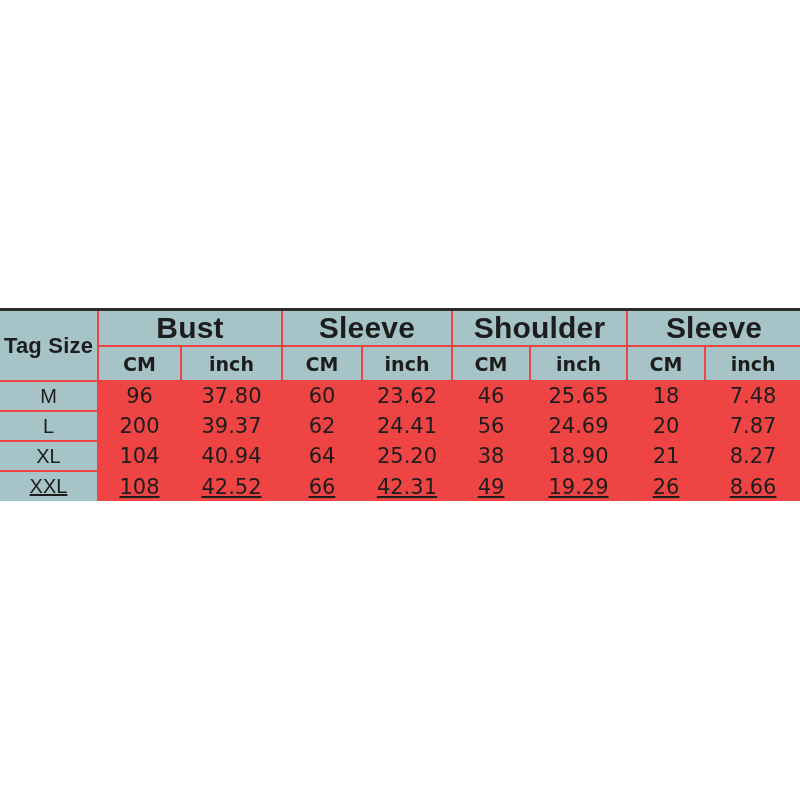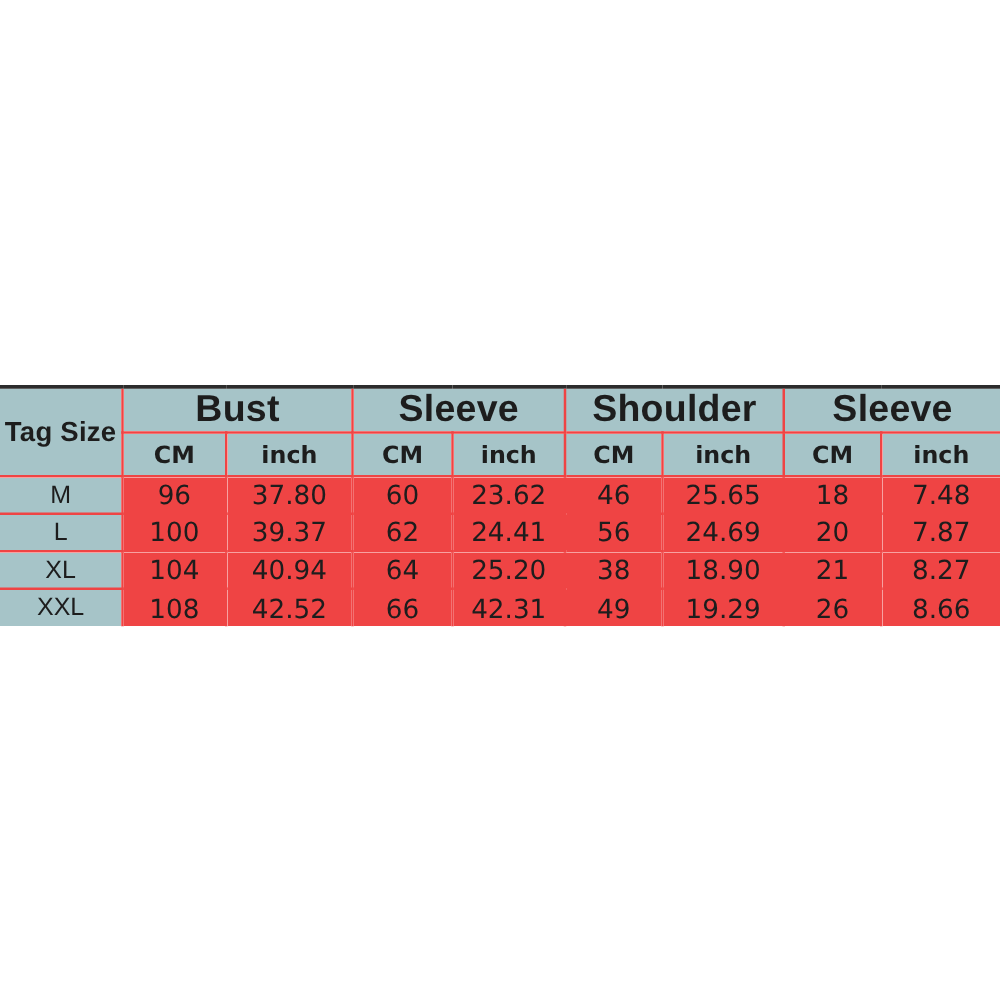--- a/index.html
+++ b/index.html
@@ -26,21 +26,21 @@
     border: 2px solid #ef4444;
     padding: 0;
     vertical-align: middle;
     overflow: hidden;
     white-space: nowrap;
   }
   
   table.size-chart tr > *:first-child { border-left: none; }
   table.size-chart tr > *:last-child  { border-right: none; }
   table.size-chart thead tr:first-child > * { border-top: 3px solid #2c2c2c; }
-  table.size-chart tbody tr:last-child > * { border-bottom: none; }
+  table.size-chart tbody tr:last-child > * { border-bottom: none; text-decoration: underline; }
 
   thead tr.group-row { height: 23px; }
   thead tr.unit-row  { height: 35px; }
   tbody tr.data-row  { height: 30px; }
 
   .hdr-bg { background: #a6c4c8; }
   .cell-bg { background: #ef4444; }
 
   th.corner {
     font-size: 22px;
@@ -108,21 +108,21 @@
         <td class="num cell-bg">37.80</td>
         <td class="num cell-bg">60</td>
         <td class="num cell-bg">23.62</td>
         <td class="num cell-bg">46</td>
         <td class="num cell-bg">25.65</td>
         <td class="num cell-bg">18</td>
         <td class="num cell-bg">7.48</td>
       </tr>
       <tr class="data-row">
         <td class="size hdr-bg">L</td>
-        <td class="num cell-bg">100</td>
+        <td class="num cell-bg">200</td>
         <td class="num cell-bg">39.37</td>
         <td class="num cell-bg">62</td>
         <td class="num cell-bg">24.41</td>
         <td class="num cell-bg">56</td>
         <td class="num cell-bg">24.69</td>
         <td class="num cell-bg">20</td>
         <td class="num cell-bg">7.87</td>
       </tr>
       <tr class="data-row">
         <td class="size hdr-bg">XL</td>

